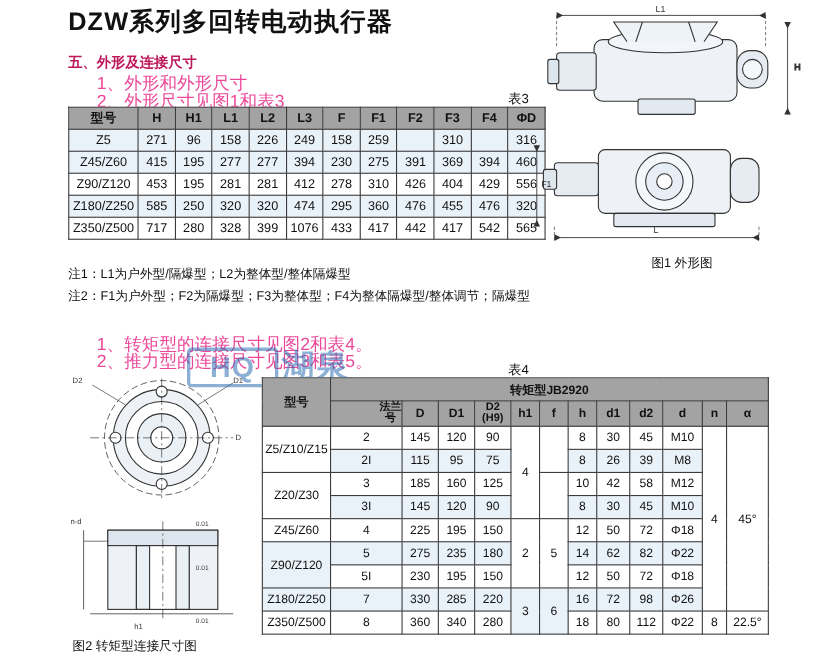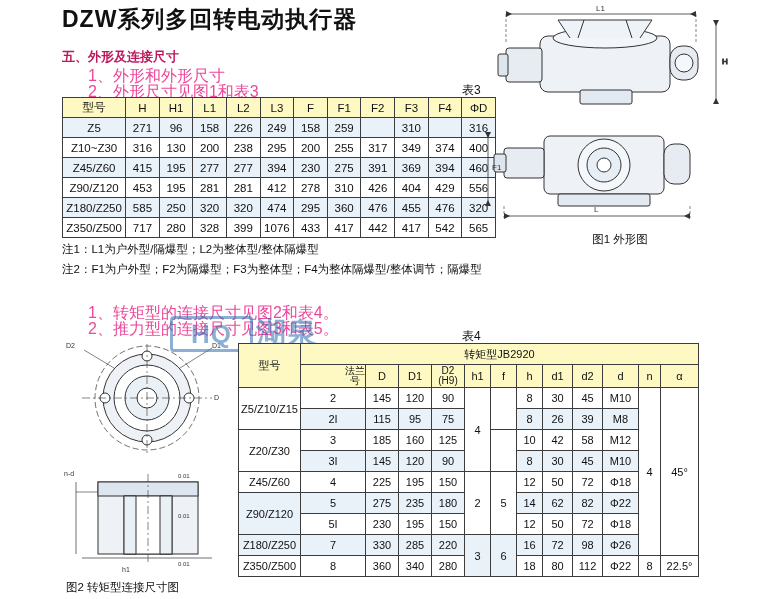--- a/index.html
+++ b/index.html
@@ -41,21 +41,21 @@
     color:#111;
     background:#fff;
   }
   table.grid td, table.grid th {
     border:1px solid #3c3c3c;
     text-align:center;
     padding:0;
     font-weight:normal;
     white-space:nowrap;
   }
-  table.grid th { background:#fef9c3; font-weight:normal; }
+  table.grid th { background:#a3a3a3; font-weight:bold; }
   table.grid tr.alt td { background:#e9f1f9; }
 
   #table3 { position:absolute; left:62px; top:97px; width:434px; }
   #table3 td, #table3 th { height:20px; }
   #table3 .c0 { width:62px; }
   #table3 .cx { width:33px; }
 
   .note { position:absolute; font-size:11.5px; color:#111; }
 
   
@@ -122,34 +122,20 @@
         <td>96</td>
         <td>158</td>
         <td>226</td>
         <td>249</td>
         <td>158</td>
         <td>259</td>
         <td></td>
         <td>310</td>
         <td></td>
         <td>316</td>
-      </tr>
-      <tr>
-        <td>Z10~Z30</td>
-        <td>316</td>
-        <td>130</td>
-        <td>200</td>
-        <td>238</td>
-        <td>295</td>
-        <td>200</td>
-        <td>255</td>
-        <td>317</td>
-        <td>349</td>
-        <td>374</td>
-        <td>400</td>
       </tr>
       <tr class="alt">
         <td>Z45/Z60</td>
         <td>415</td>
         <td>195</td>
         <td>277</td>
         <td>277</td>
         <td>394</td>
         <td>230</td>
         <td>275</td>

